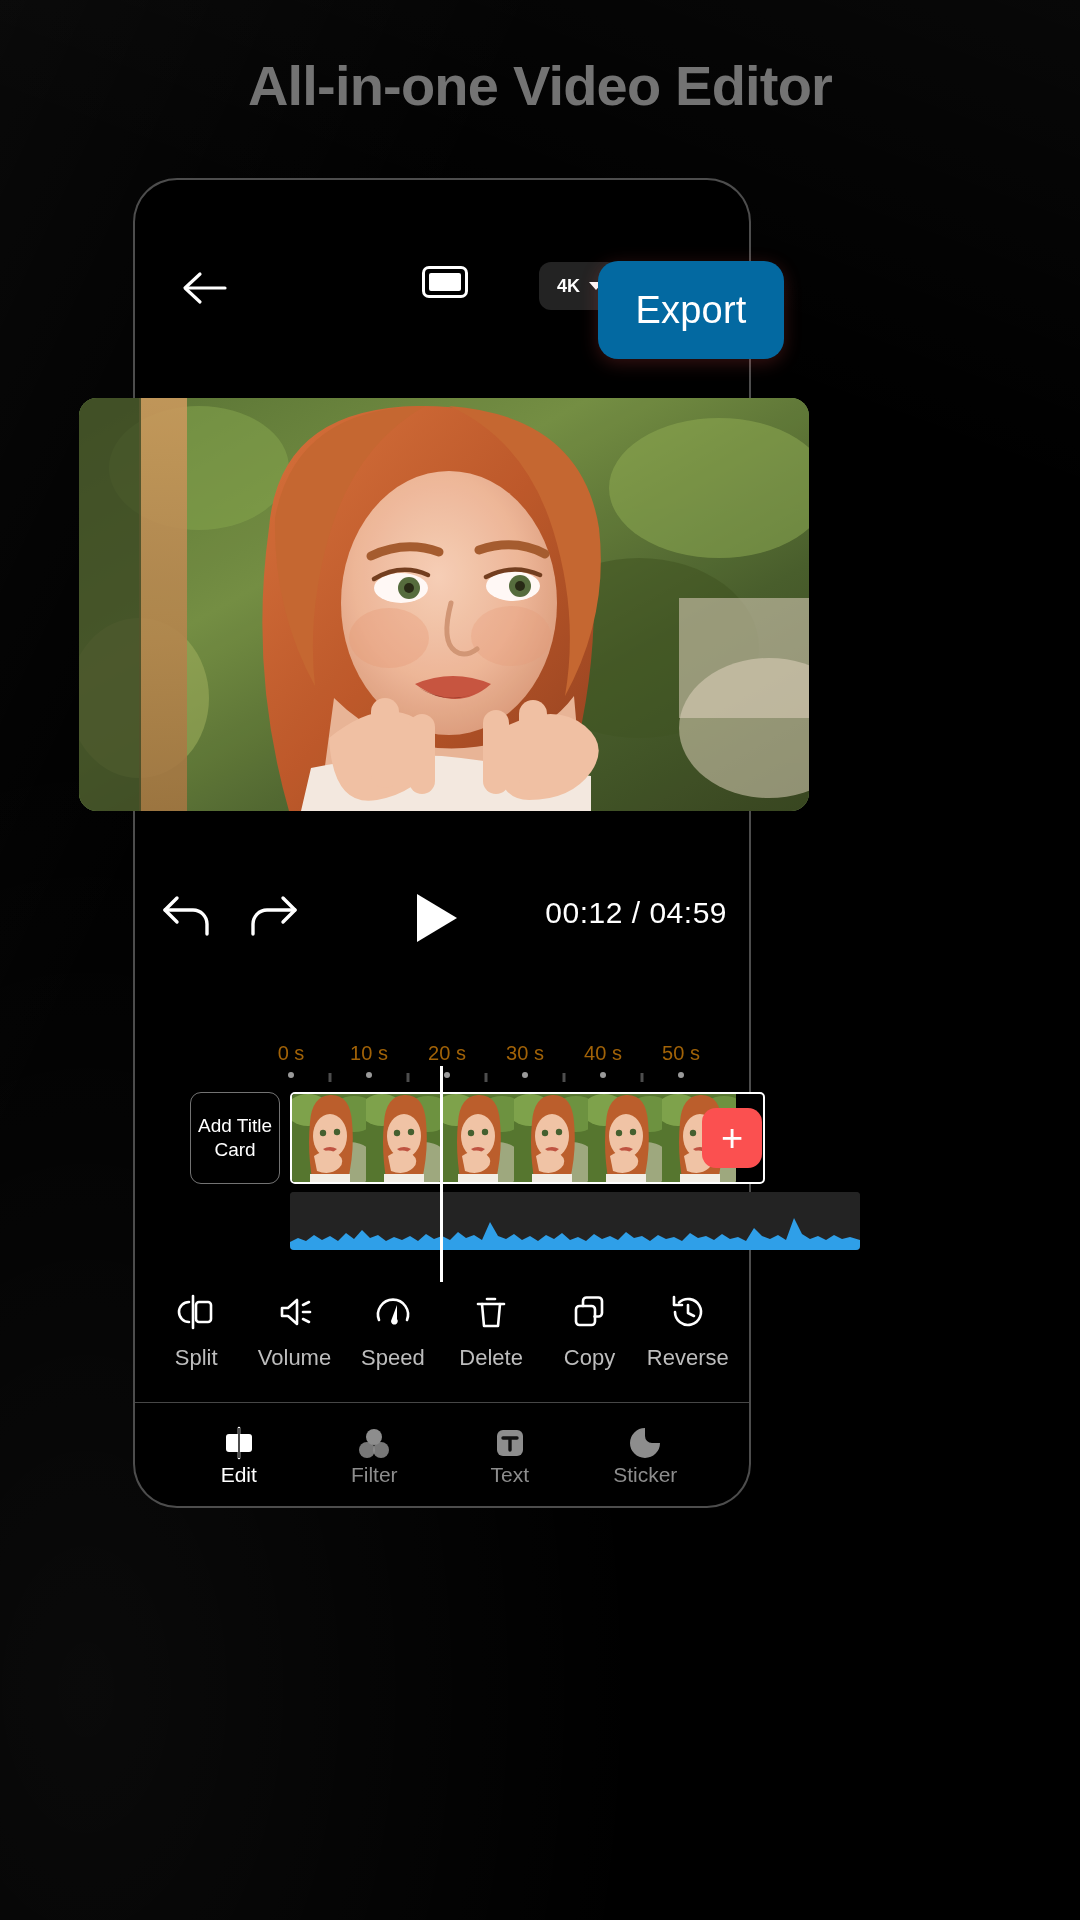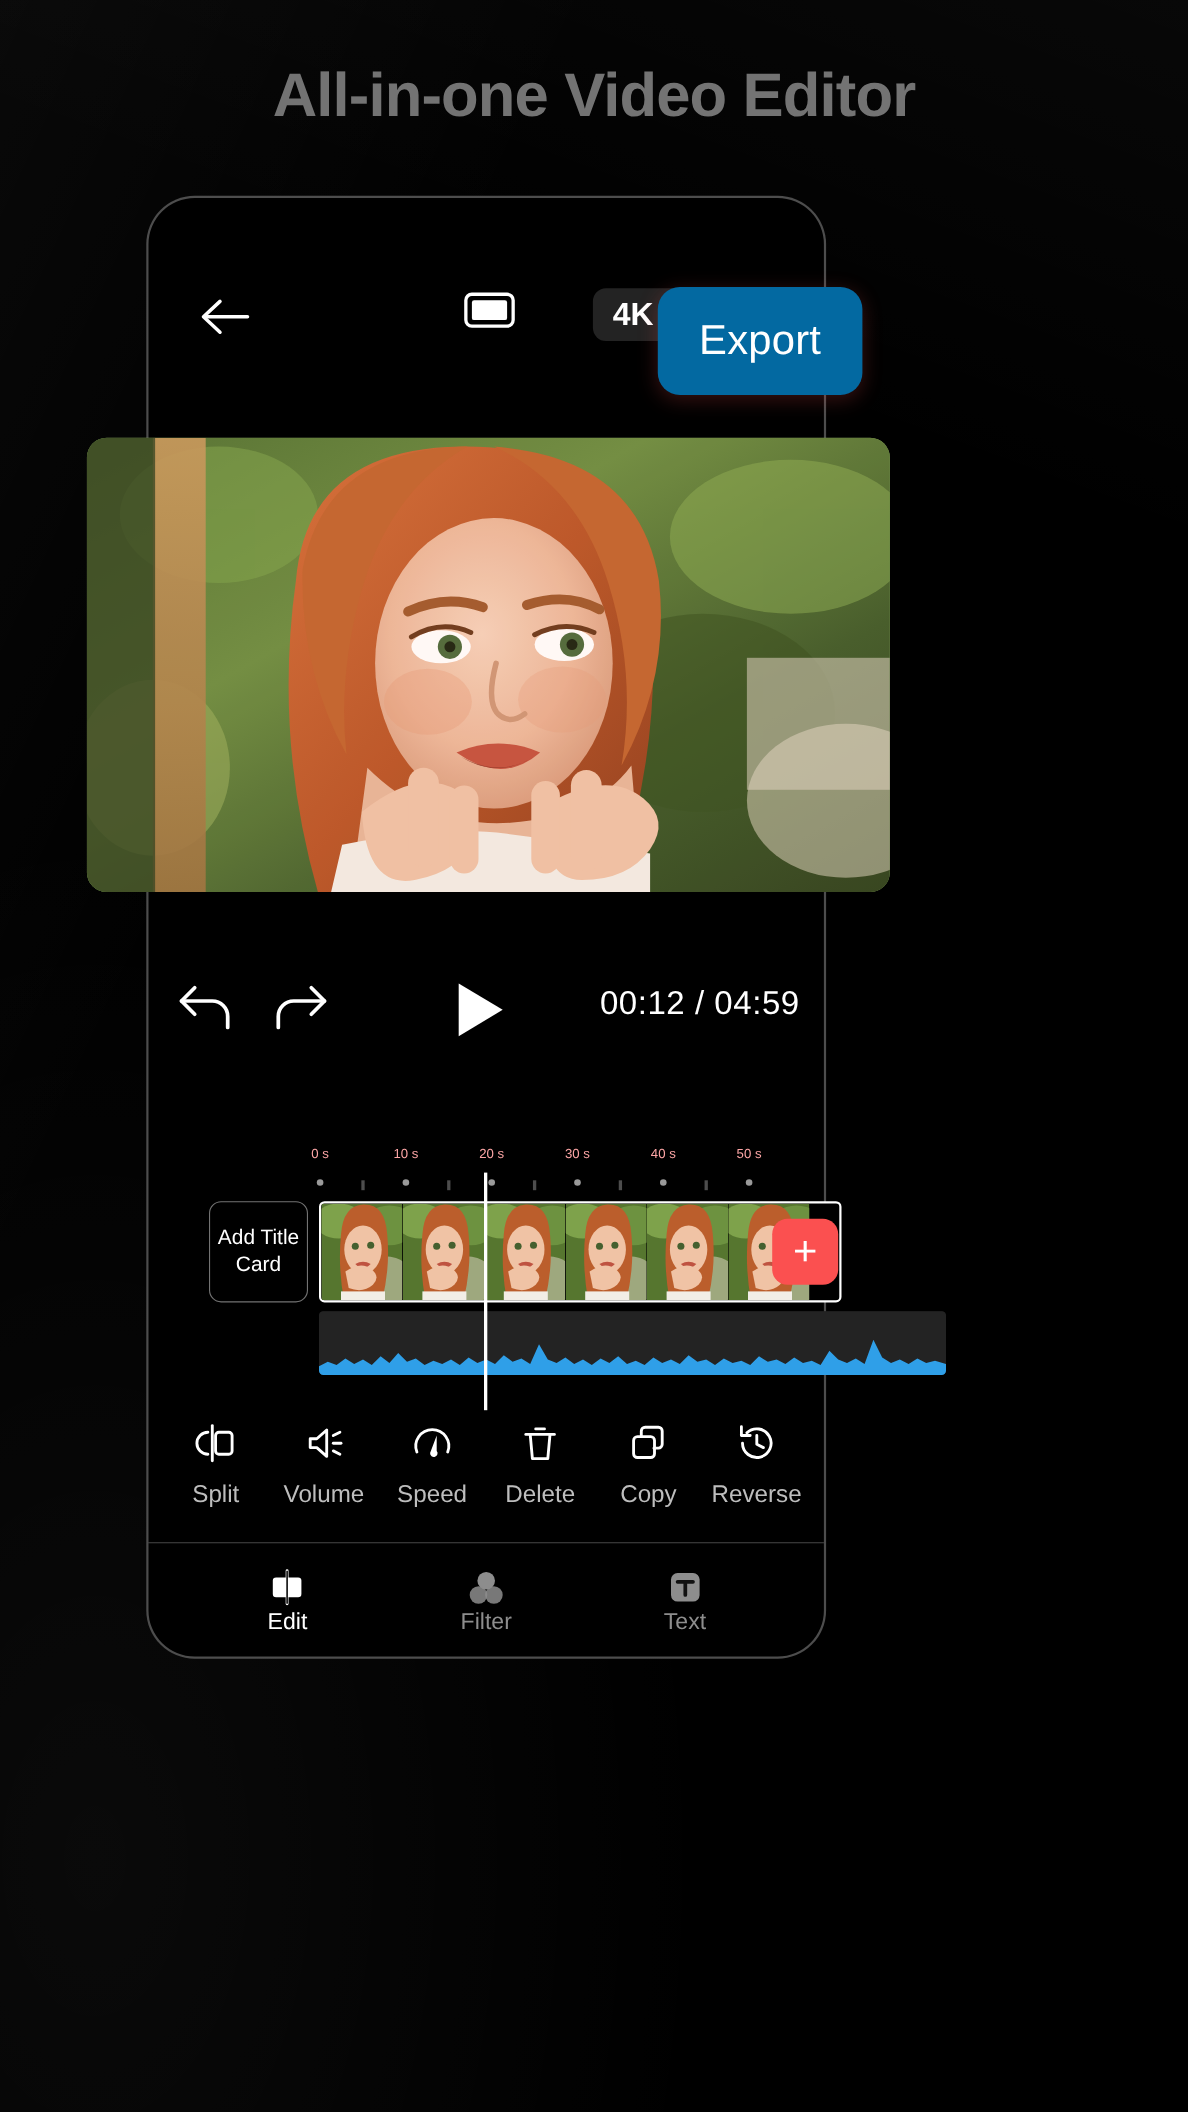--- a/index.html
+++ b/index.html
@@ -65,21 +65,21 @@
     display:block; width:100%; height:100%;
     background:#fff; border-radius:2px;
   }
   .quality-chip {
     position:absolute; left:404px; top:18px;
     height:48px;
     padding:0 16px 0 18px;
     background:#232323;
     border-radius:12px;
     display:flex; align-items:center; gap:9px;
-    color:#fff; font-size:29px; font-weight:600;
+    color:#fff; font-size:18px; font-weight:600;
   }
   .caret {
     width:0; height:0;
     border-left:7px solid transparent;
     border-right:7px solid transparent;
     border-top:8px solid #fff;
   }
   .export-btn {
     position:absolute; left:463px; top:-7px;
     width:186px; height:98px;
@@ -118,21 +118,21 @@
     white-space:nowrap;
   }
 
   
   .ruler {
     position:absolute; left:0; top:862px;
     width:100%; height:40px;
   }
   .tick-label {
     position:absolute; top:0;
-    color:#fca5a5; font-size:12px;
+    color:#a16207; font-size:20px;
     transform:translateX(-50%);
     white-space:nowrap;
   }
   .tick-dot {
     position:absolute; top:30px;
     width:6px; height:6px; border-radius:50%;
     background:#9a9a9a;
     transform:translateX(-50%);
   }
   .tick-min {
@@ -562,16 +562,24 @@
       <div class="nav-item">
         <span class="gl">
           <svg viewBox="0 0 40 40">
             <rect x="7" y="7" width="26" height="26" rx="6" fill="#8d8d8d"></rect>
             <path d="M13 15 h14 M20 15 v12" stroke="#111111" stroke-width="3.4" stroke-linecap="round"></path>
           </svg>
         </span>
         <span class="lbl">Text</span>
       </div>
 
+      <div class="nav-item">
+        <span class="gl">
+          <svg viewBox="0 0 40 40">
+            <path d="M20 5 a15 15 0 1 0 15 15 h-8 a7 7 0 0 1 -7 -7 z" fill="#8d8d8d"></path>
+          </svg>
+        </span>
+        <span class="lbl">Sticker</span>
+      </div>
     </div>
 
   </div>
 </div>
 
 </body></html>

